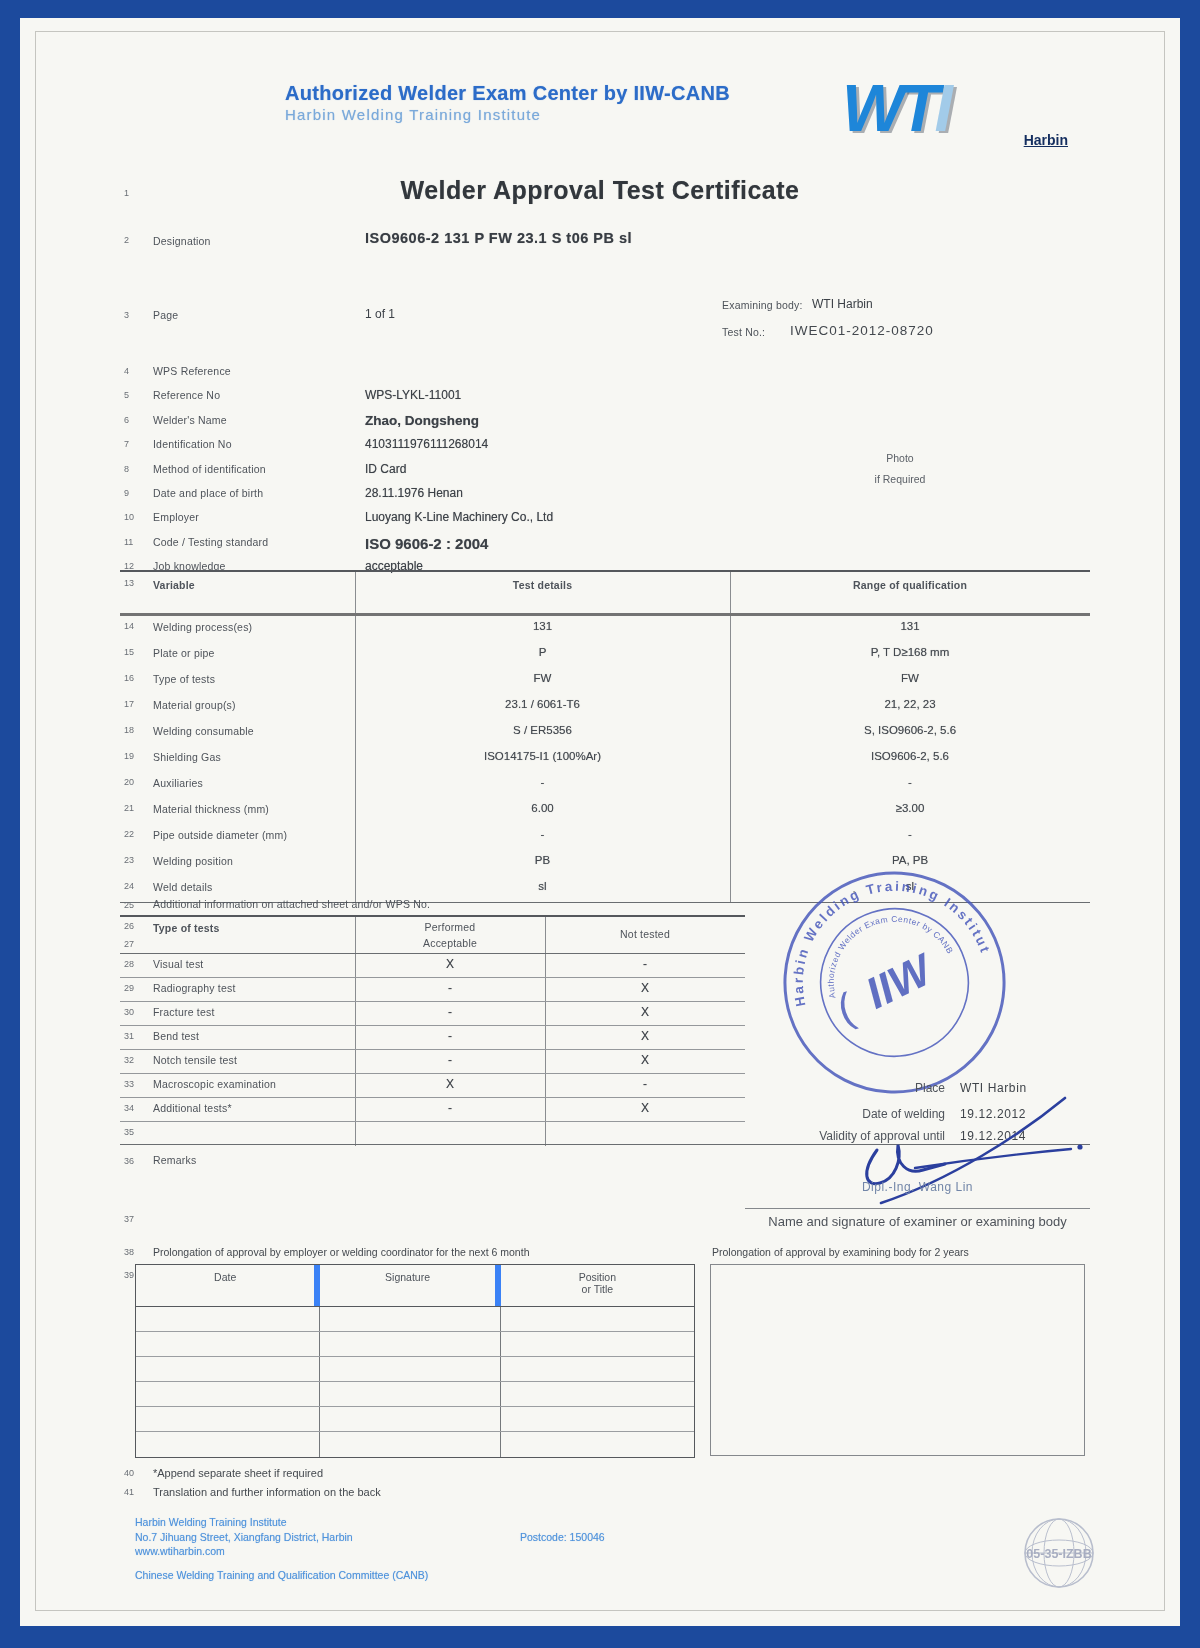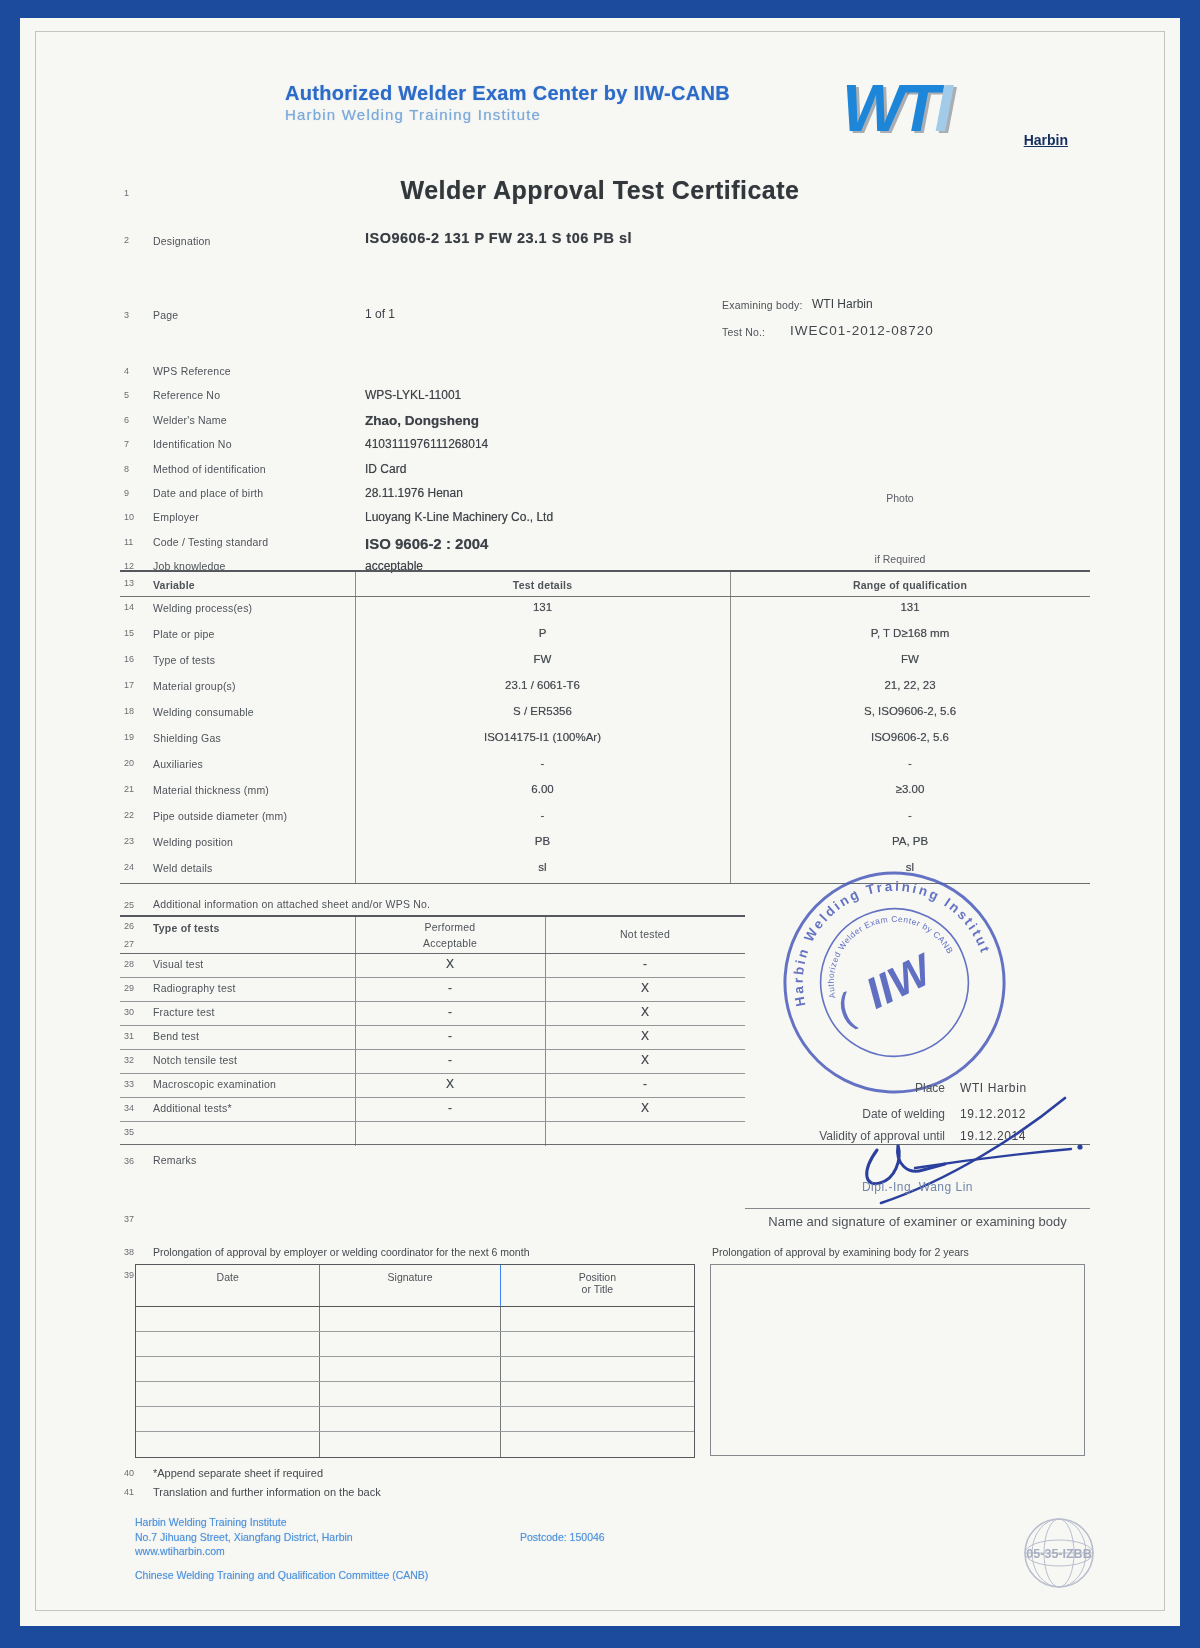--- a/index.html
+++ b/index.html
@@ -38,26 +38,26 @@
   .exam-label { left:702px; top:281px; }
   .exam-value { left:792px; top:279px; }
   .testno-label { left:702px; top:308px; }
   .testno-value { left:770px; top:305px; font-size:13.5px; letter-spacing:1px; color:#43484e; }
 
   .info-row { position:absolute; left:0; width:100%; height:22px; }
   .info-row .num { left:104px; top:2px; }
   .info-row .lbl { position:absolute; left:133px; top:1px; }
   .info-row .v   { position:absolute; left:345px; top:0; }
   .photo-box { left:820px; top:430px; width:120px; text-align:center; }
-  .photo-box div { font-size:10.5px; color:#5a5f66; line-height:21px;margin-top:40px; }
+  .photo-box div { font-size:10.5px; color:#5a5f66; line-height:21px; }
 
   
   .qual-table { left:100px; top:552px; width:970px; border-top:2px solid #55585c;
                 border-bottom:1px solid #6a6d70; }
-  .qual-head { position:relative; height:25px; border-bottom:1px solid #737373; }
+  .qual-head { position:relative; height:44px; border-bottom:3px solid #737373; }
   .qual-head .h1 { position:absolute; left:33px; top:7px; font-weight:bold; }
   .qual-head .h2 { position:absolute; left:235px; width:375px; top:7px; text-align:center; font-weight:bold; }
   .qual-head .h3 { position:absolute; left:610px; width:360px; top:7px; text-align:center; font-weight:bold; }
   .qual-vline1, .qual-vline2 { position:absolute; top:0; bottom:0; width:1px; background:#8a8d90; }
   .qual-vline1 { left:235px; } .qual-vline2 { left:610px; }
   .qrow { position:relative; height:26px; }
   .qrow .num { left:4px; top:5px; }
   .qrow .lbl { position:absolute; left:33px; top:5px; }
   .qrow .c2 { position:absolute; left:235px; width:375px; top:4px; text-align:center; font-size:11.5px; color:#44494f; }
   .qrow .c3 { position:absolute; left:610px; width:360px; top:4px; text-align:center; font-size:11.5px; color:#44494f; }
@@ -97,21 +97,21 @@
   .sig-caption { left:725px; top:1196px; width:345px; text-align:center; font-size:13px; color:#4e535a; }
   .n37 { left:104px; top:1196px; }
 
   .prolong-left { left:133px; top:1228px; font-size:10.5px; color:#44494f; }
   .prolong-right { left:692px; top:1228px; font-size:10.5px; color:#44494f; }
   .n38 { left:104px; top:1229px; }
   .n39 { left:104px; top:1252px; }
 
   .prolong-table { left:115px; top:1246px; width:560px; border:1.5px solid #55585c; }
   .ptable-head { display:flex; height:42px; border-bottom:1px solid #55585c; }
-  .ptable-head .cell { border-right:1px solid #3b82f6; text-align:center; padding-top:6px;
+  .ptable-head .cell { border-right:6px solid #3b82f6; text-align:center; padding-top:6px;
               font-size:10.5px; color:#4e535a; }
   .ptable-head .cell:last-child { border-right:none; }
   .pc1 { width:185px; } .pc2 { width:181px; } .pc3 { width:194px; }
   .prow { display:flex; height:25px; border-bottom:1px solid #9b9ea1; }
   .prow:last-child { border-bottom:none; }
   .prow .cell { border-right:1px solid #75787b; }
   .prow .cell:last-child { border-right:none; }
   .prolong-box { left:690px; top:1246px; width:375px; height:192px; border:1px solid #85888c; }
 
   .fn-row { position:absolute; left:0; width:100%; }

